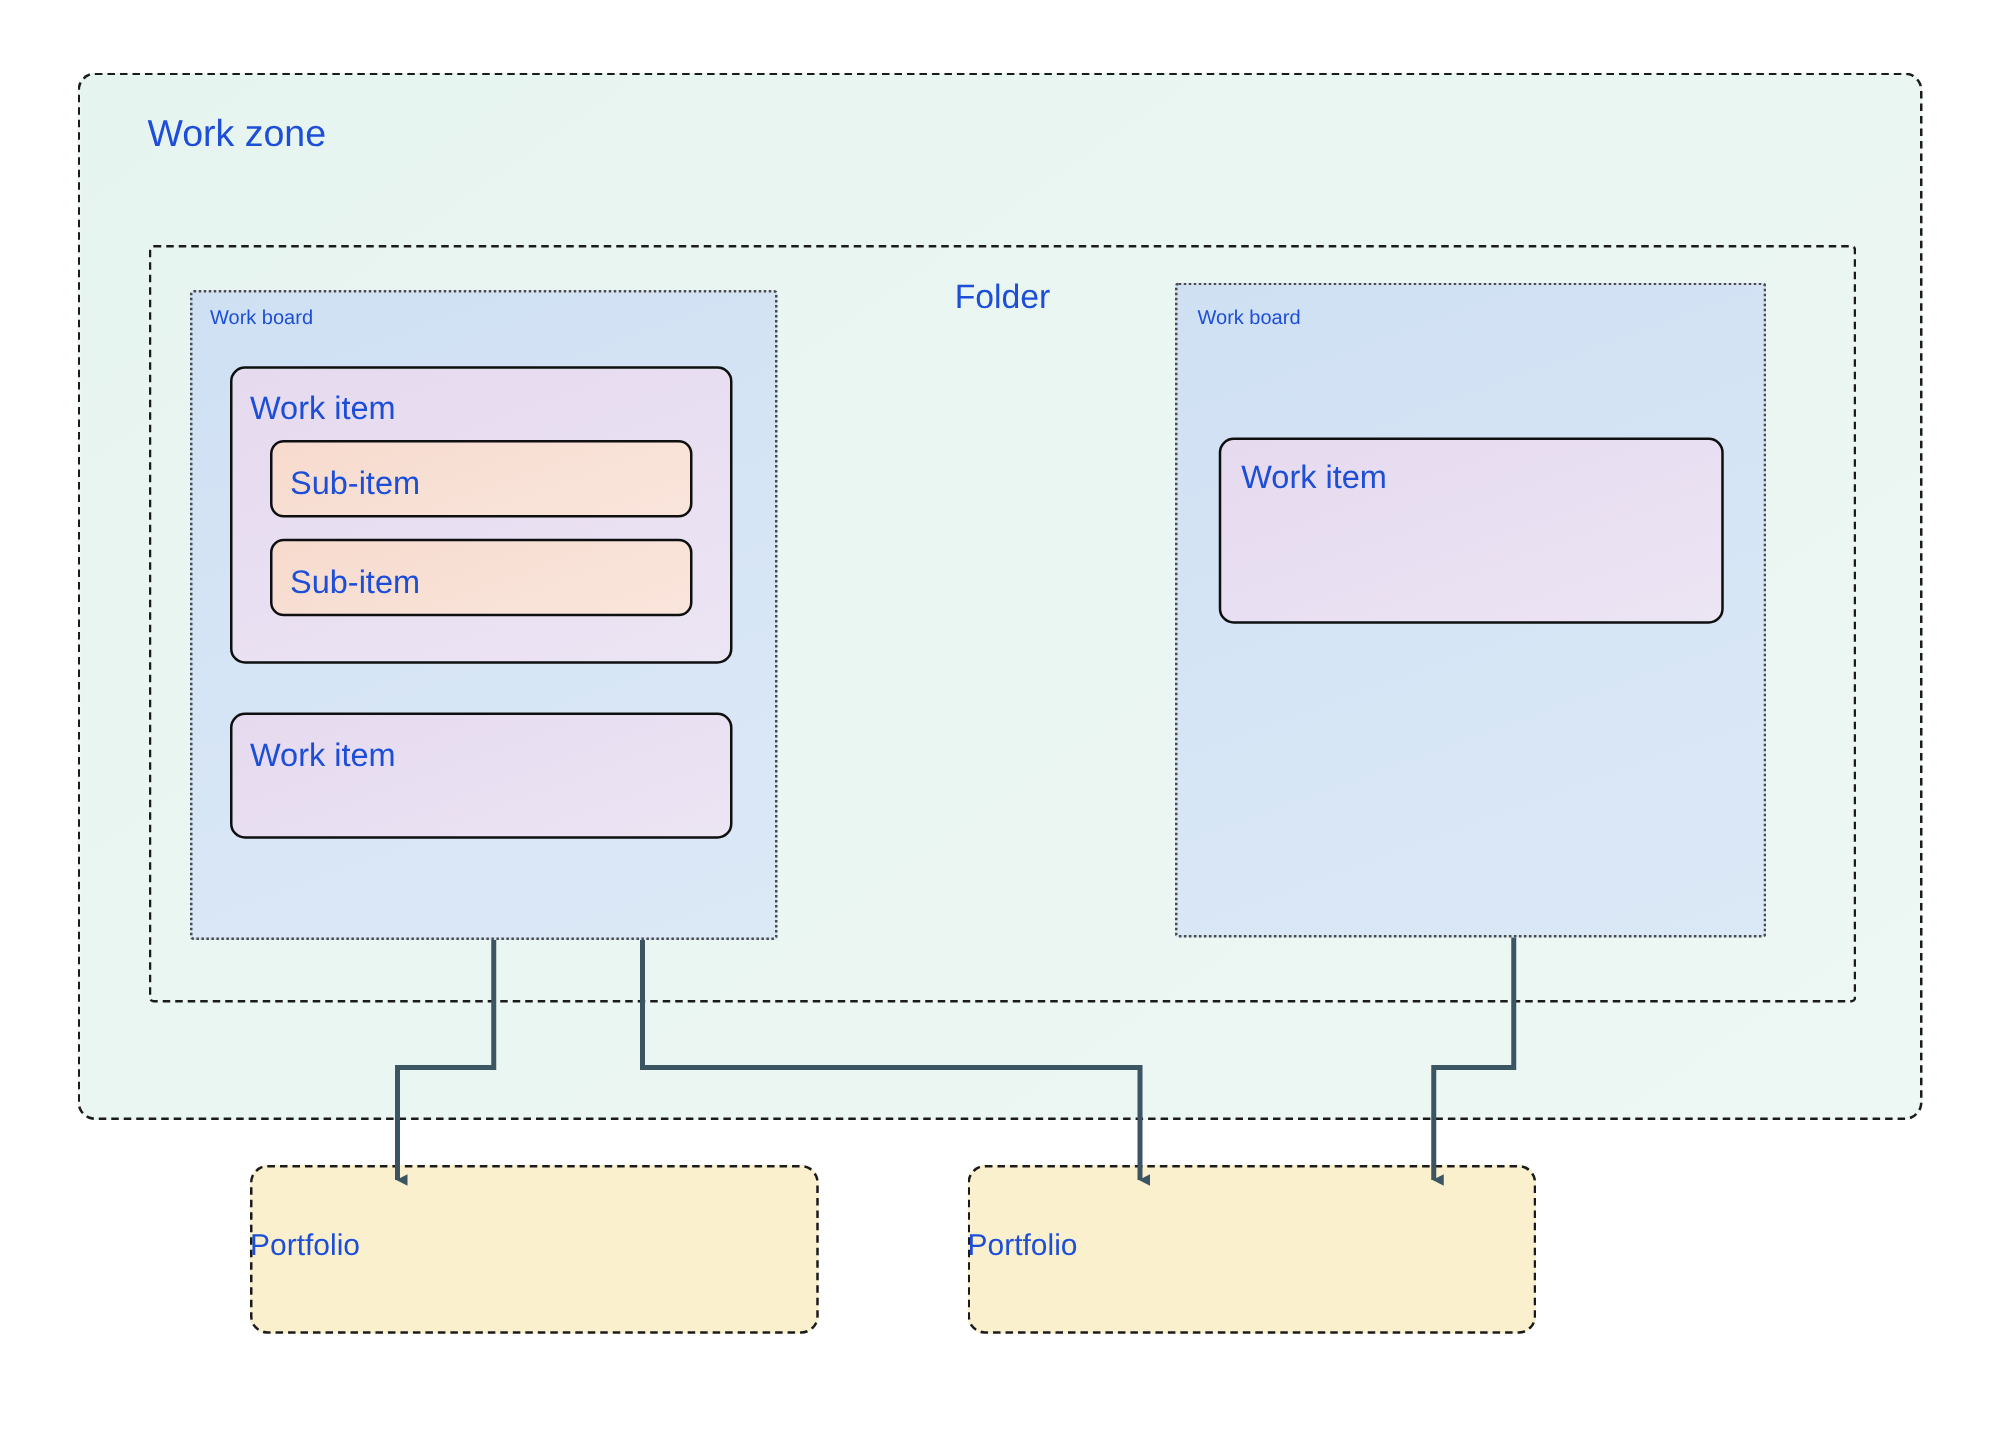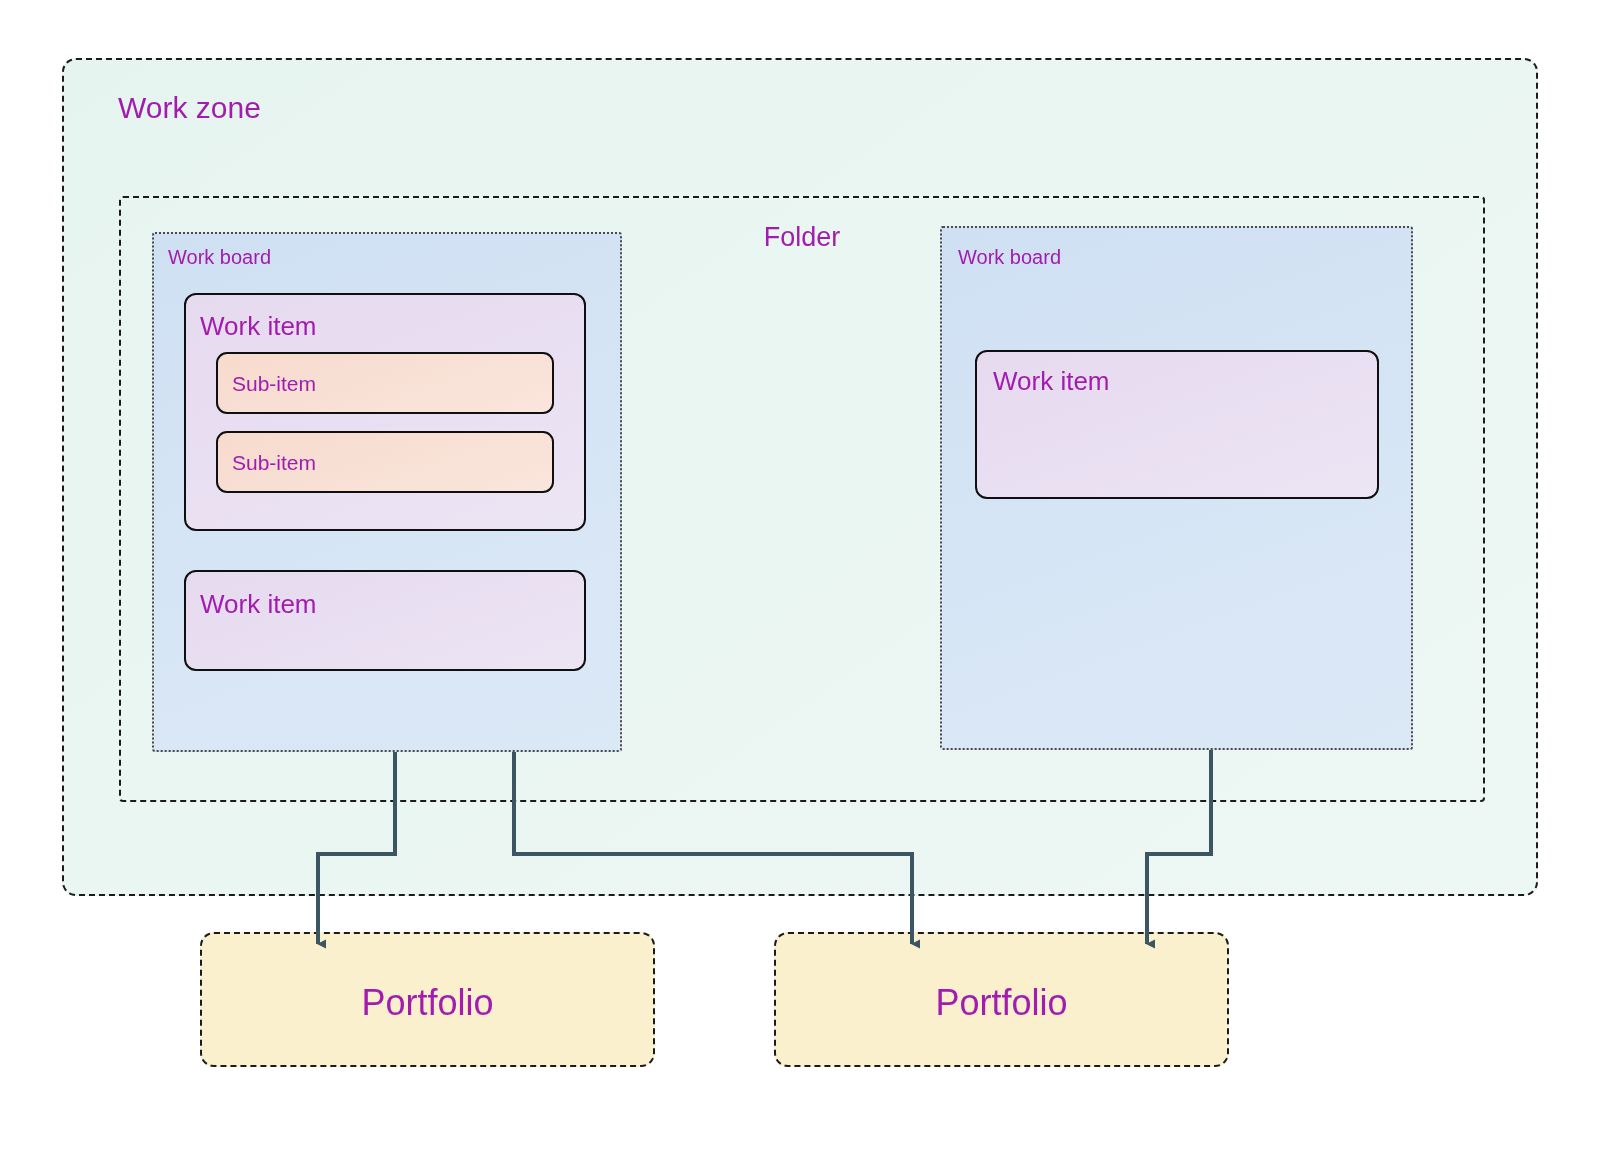--- a/index.html
+++ b/index.html
@@ -20,21 +20,21 @@
     overflow: hidden;
   }
 
   
   .box {
     position: absolute;
     box-sizing: border-box;
   }
   .label {
     position: absolute;
-    color: #a21caf;
+    color: #1d4ed8;
     white-space: nowrap;
     line-height: 1;
   }
 
   
   .work-zone {
     left: 62px;
     top: 58px;
     width: 1476px;
     height: 838px;
@@ -67,21 +67,21 @@
   }
 
   
   .work-board {
     border: 2px dotted #4a4a4a;
     border-radius: 3px;
     background: linear-gradient(160deg, #cfe0f3 0%, #d6e5f5 50%, #dbe8f6 100%);
   }
   .work-board-a { left: 152px;  top: 232px; width: 470px; height: 520px; }
   .work-board-b { left: 940px;  top: 226px; width: 473px; height: 524px; }
-  .work-board-label { font-size: 20px; }
+  .work-board-label { font-size: 16px; }
   .wb-a-label { left: 168px; top: 247px; }
   .wb-b-label { left: 958px; top: 247px; }
 
   
   .work-item {
     border: 2px solid #0f0f10;
     border-radius: 12px;
     background: linear-gradient(160deg, #e6daee 0%, #e9dff2 50%, #ece5f3 100%);
   }
   .work-item-a1 { left: 184px; top: 293px; width: 402px; height: 238px; }
@@ -93,35 +93,35 @@
   .wi-b1-label { left: 993px; top: 368px; }
 
   
   .sub-item {
     border: 2px solid #0f0f10;
     border-radius: 11px;
     background: linear-gradient(160deg, #f7dbcd 0%, #f8e0d5 50%, #fae5dc 100%);
   }
   .sub-item-1 { left: 216px; top: 352px; width: 338px; height: 62px; }
   .sub-item-2 { left: 216px; top: 431px; width: 338px; height: 62px; }
-  .sub-item-label { font-size: 21px; }
+  .sub-item-label { font-size: 26px; }
   .si-1-label { left: 232px; top: 373px; }
   .si-2-label { left: 232px; top: 452px; }
 
   
   .portfolio {
     border: 2.5px dashed #1b1b1b;
     border-radius: 14px;
     background: #faf0cd;
   }
   .portfolio-a { left: 200px; top: 932px; width: 455px; height: 135px; }
   .portfolio-b { left: 774px; top: 932px; width: 455px; height: 135px; }
   .portfolio-label {
-    font-size: 36px;
-    text-align: center;
+    font-size: 24px;
+    text-align: left;
   }
   .pf-a-label { left: 200px; top: 985px; width: 455px; }
   .pf-b-label { left: 774px; top: 985px; width: 455px; }
 
   
   #connectors {
     position: absolute;
     left: 0;
     top: 0;
     width: 1612px;

